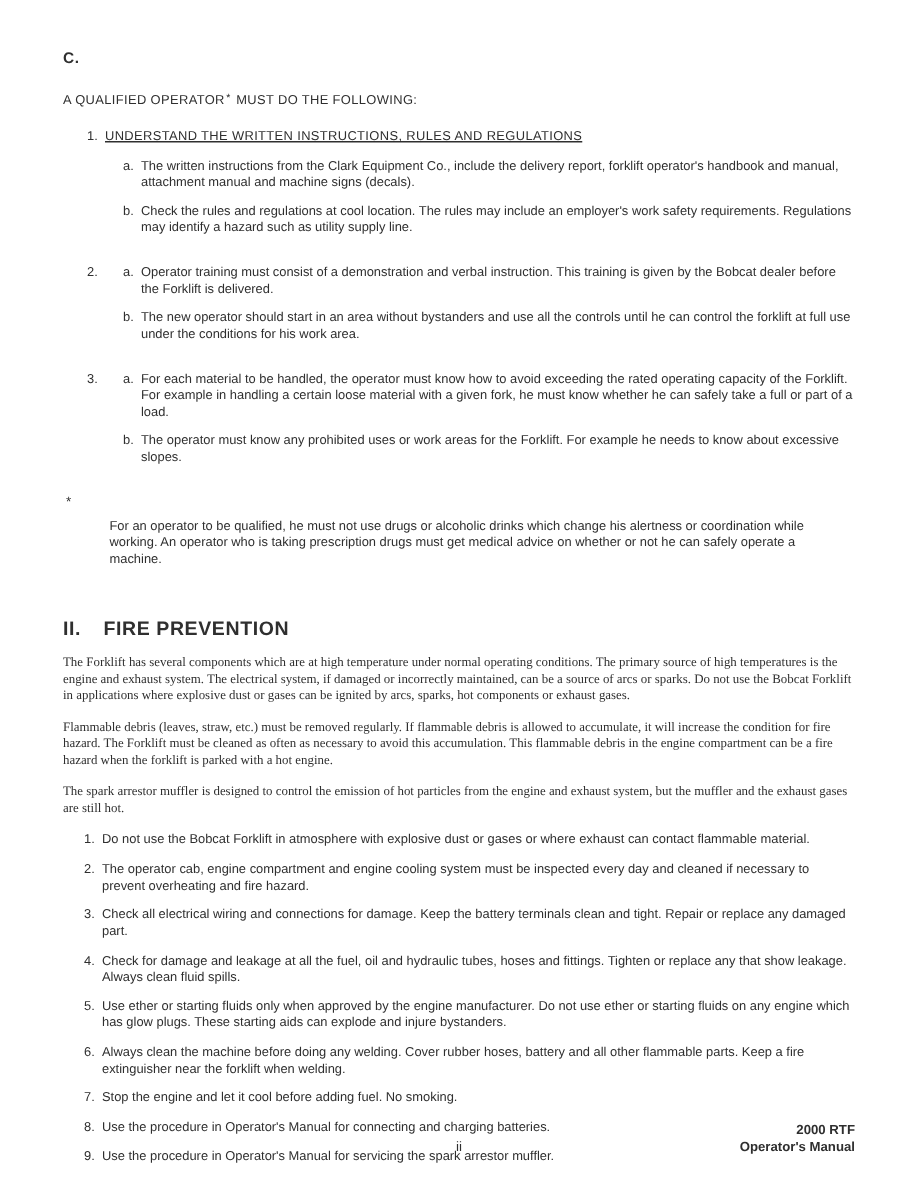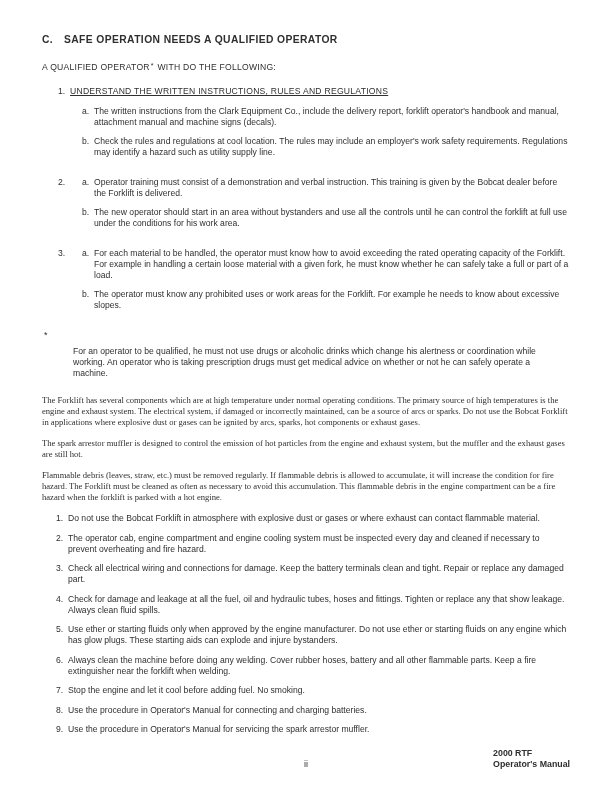--- a/index.html
+++ b/index.html
@@ -70,21 +70,21 @@
   .f-item {
     display: flex;
     margin: 0 0 8.5px 14px;
   }
   .f-item > .lbl { width: 12px; flex: none; }
   .f-item > .txt { flex: 1; margin: 0; }
   .footer-right {
     position: absolute;
     right: 42px;
     bottom: 22px;
-    text-align: left;
+    text-align: right;
     font-weight: bold;
     font-size: 8.8px;
     line-height: 11px;
   }
   .page-num {
     position: absolute;
     left: 0;
     right: 0;
     bottom: 22px;
     text-align: center;
@@ -92,24 +92,23 @@
   }
 </style>
 </head>
 <body>
 
 <div class="page">
 
   <div>
     <div class="sec-heading">
       <span class="lbl">C.</span>
-      <span>SAFE OPERATION NEEDS A QUALIFIED OPERATOR</span>
-    </div>
-
-    <p class="intro"><span>A QUALIFIED OPERATOR</span><sup>*</sup><span> WITH DO THE FOLLOWING:</span></p>
+    </div>
+
+    <p class="intro"><span>A QUALIFIED OPERATOR</span><sup>*</sup><span> MUST DO THE FOLLOWING:</span></p>
 
     <div class="c-item">
       <span class="lbl">1.</span>
       <div class="c-body">
         <p class="c-title">UNDERSTAND THE WRITTEN INSTRUCTIONS, RULES AND REGULATIONS</p>
         <div class="sub-item">
           <span class="lbl">a.</span>
           <p class="txt">The written instructions from the Clark Equipment Co., include the delivery report, forklift operator's handbook and manual, attachment manual and machine signs (decals).</p>
         </div>
         <div class="sub-item">
@@ -147,24 +146,28 @@
       </div>
     </div>
 
     <div class="footnote">
       <span class="lbl">*</span>
       <p class="txt">For an operator to be qualified, he must not use drugs or alcoholic drinks which change his alertness or coordination while working. An operator who is taking prescription drugs must get medical advice on whether or not he can safely operate a machine.</p>
     </div>
   </div>
 
   <div>
+    <div class="sec2-heading">
+      <span class="lbl">II.</span>
+      <span>FIRE PREVENTION</span>
+    </div>
 
     <p class="para">The Forklift has several components which are at high temperature under normal operating conditions. The primary source of high temperatures is the engine and exhaust system. The electrical system, if damaged or incorrectly maintained, can be a source of arcs or sparks. Do not use the Bobcat Forklift in applications where explosive dust or gases can be ignited by arcs, sparks, hot components or exhaust gases.</p>
+    <p class="para">Flammable debris (leaves, straw, etc.) must be removed regularly. If flammable debris is allowed to accumulate, it will increase the condition for fire hazard. The Forklift must be cleaned as often as necessary to avoid this accumulation. This flammable debris in the engine compartment can be a fire hazard when the forklift is parked with a hot engine.</p>
     <p class="para">The spark arrestor muffler is designed to control the emission of hot particles from the engine and exhaust system, but the muffler and the exhaust gases are still hot.</p>
-    <p class="para">Flammable debris (leaves, straw, etc.) must be removed regularly. If flammable debris is allowed to accumulate, it will increase the condition for fire hazard. The Forklift must be cleaned as often as necessary to avoid this accumulation. This flammable debris in the engine compartment can be a fire hazard when the forklift is parked with a hot engine.</p>
 
     <div class="f-item">
       <span class="lbl">1.</span>
       <p class="txt">Do not use the Bobcat Forklift in atmosphere with explosive dust or gases or where exhaust can contact flammable material.</p>
     </div>
     <div class="f-item">
       <span class="lbl">2.</span>
       <p class="txt">The operator cab, engine compartment and engine cooling system must be inspected every day and cleaned if necessary to prevent overheating and fire hazard.</p>
     </div>
     <div class="f-item">

